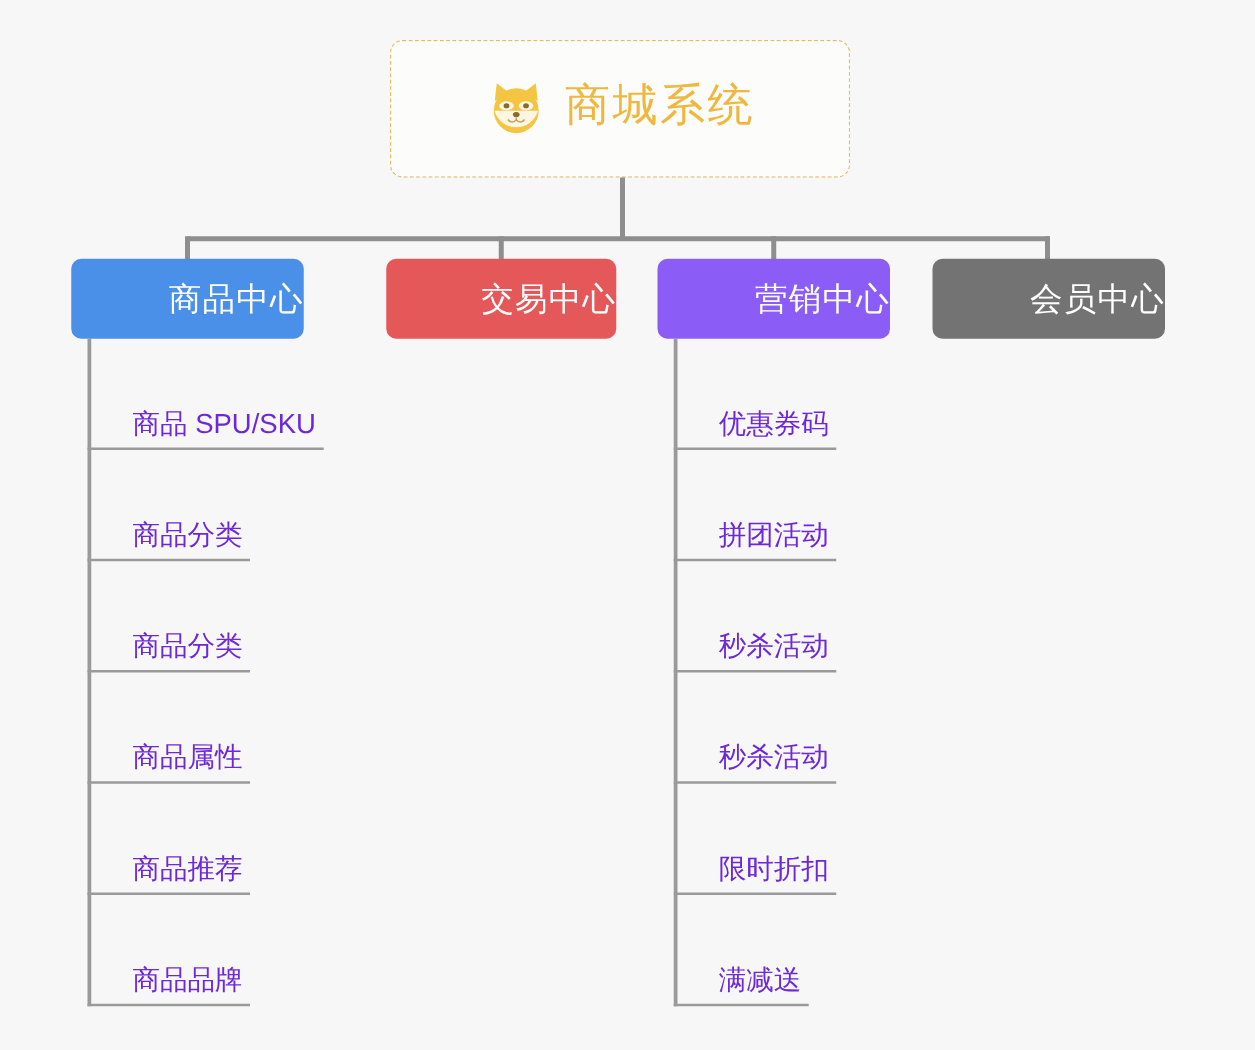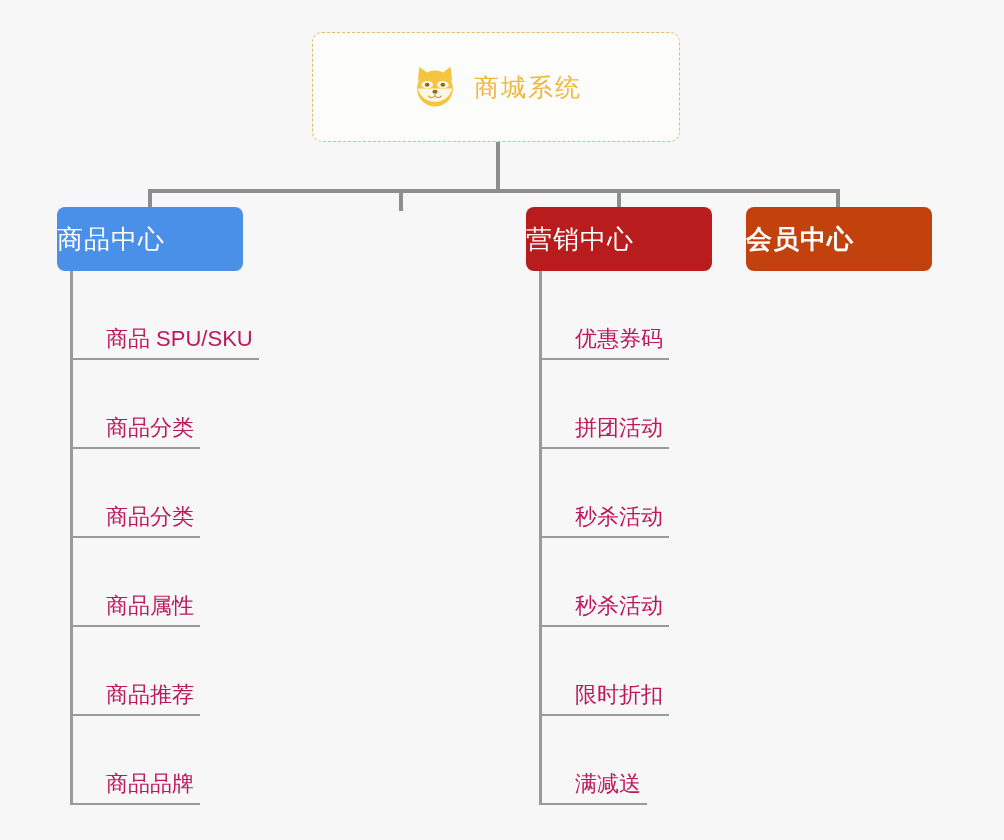--- a/index.html
+++ b/index.html
@@ -31,25 +31,26 @@
     box-sizing: border-box;
     background: #fcfcfb;
     border: 1px dashed #e8b864;
     border-radius: 10px;
     display: flex;
     align-items: center;
     justify-content: center;
     gap: 14px;
   }
   .root-title {
-    font-size: 25px;
+    font-size: 36px;
     color: #efb73e;
     letter-spacing: 2px;
     line-height: 1;
     white-space: nowrap;
+    font-family: Liberation Mono, monospace;
   }
   .shiba-icon {
     width: 50px;
     height: 50px;
     flex: 0 0 50px;
     display: block;
   }
 
   
   .conn {
@@ -78,21 +79,21 @@
   .column {
     position: absolute;
     top: 207px;
   }
   .cat-box {
     height: 64px;
     box-sizing: border-box;
     border-radius: 8px;
     display: flex;
     align-items: center;
-    justify-content: flex-start;
+    justify-content: flex-end;
     color: #ffffff;
     font-size: 26px;
     letter-spacing: 1px;
     white-space: nowrap;
   }
 
   
   .spine-wrap {
     position: relative;
     margin-left: 13px;
@@ -108,21 +109,21 @@
 
   .leaf {
     position: relative;
     height: 89px;
     box-sizing: border-box;
     display: flex;
     align-items: flex-end;
   }
   .leaf-label {
     font-size: 22px;
-    color: #be185d;
+    color: #6d28d9;
     white-space: nowrap;
     padding: 0 6px 8px 36px;
     border-bottom: 2px solid #9a9a9a;
     line-height: 1.05;
   }
 
   
   #col-0 { left: 57px;  width: 186px; }
   #col-1 { left: 309px; width: 184px; }
   #col-2 { left: 526px; width: 186px; }
@@ -185,24 +186,27 @@
       <div class="leaf">
           <span class="leaf-label">商品推荐</span>
         </div>
       <div class="leaf">
           <span class="leaf-label">商品品牌</span>
         </div>
     </div>
   </div>
 
   <div class="column" id="col-1">
+    <div class="cat-box" style="background: rgb(228, 88, 90);">
+      <span>交易中心</span>
+    </div>
   </div>
 
   <div class="column" id="col-2">
-    <div class="cat-box" style="background: #b91c1c;">
+    <div class="cat-box" style="background: #8b5cf6;">
       <span>营销中心</span>
     </div>
     <div class="spine-wrap">
       <div class="spine"></div>
       <div class="leaf">
           <span class="leaf-label">优惠券码</span>
         </div>
       <div class="leaf">
           <span class="leaf-label">拼团活动</span>
         </div>
@@ -215,18 +219,18 @@
       <div class="leaf">
           <span class="leaf-label">限时折扣</span>
         </div>
       <div class="leaf">
           <span class="leaf-label">满减送</span>
         </div>
     </div>
   </div>
 
   <div class="column" id="col-3">
-    <div class="cat-box" style="background: #c2410c; font-weight: bold;">
+    <div class="cat-box" style="background: #737373;">
       <span>会员中心</span>
     </div>
   </div>
 
 </div>
 
 </body></html>

